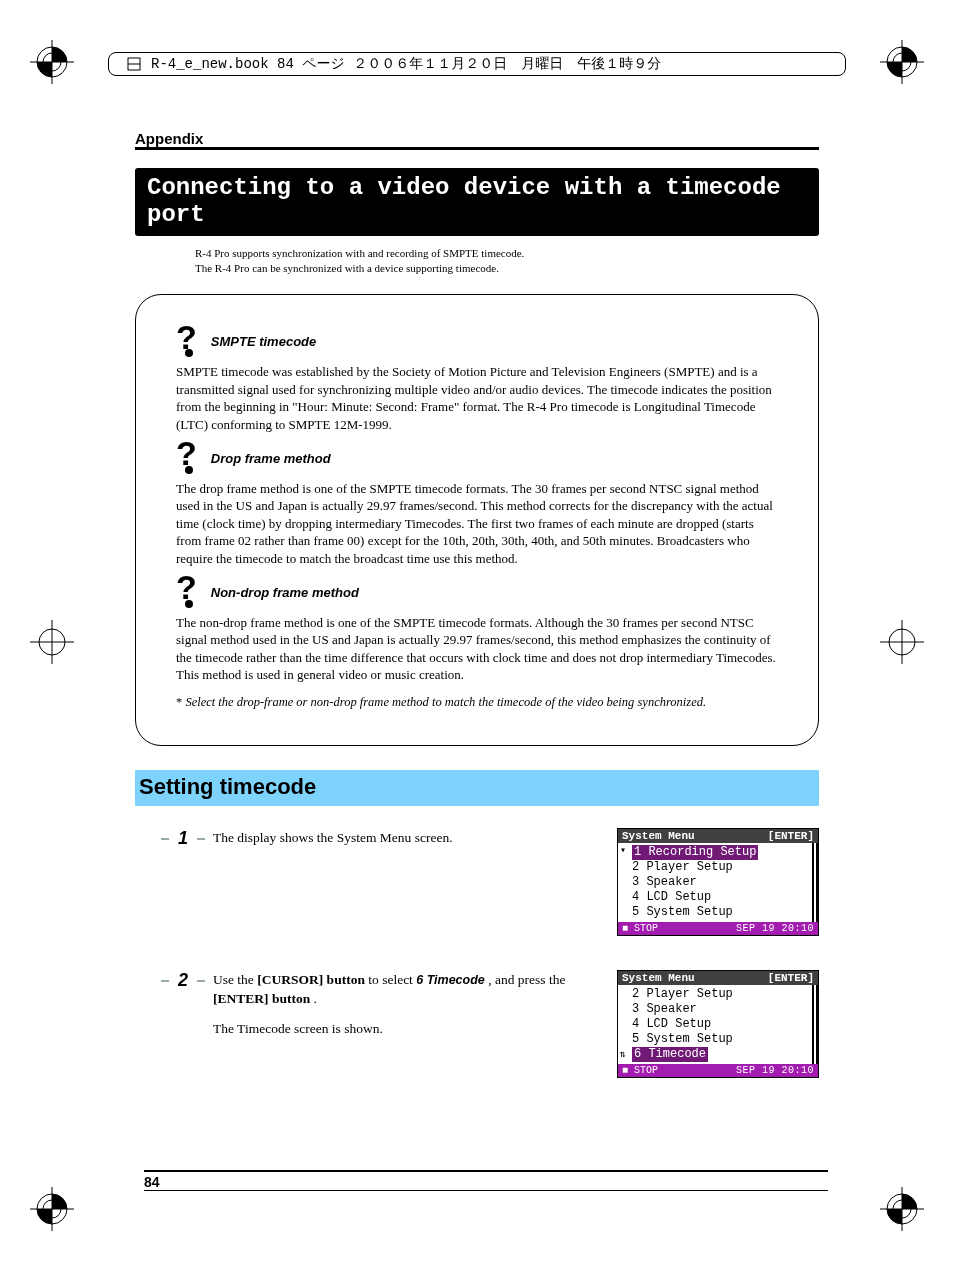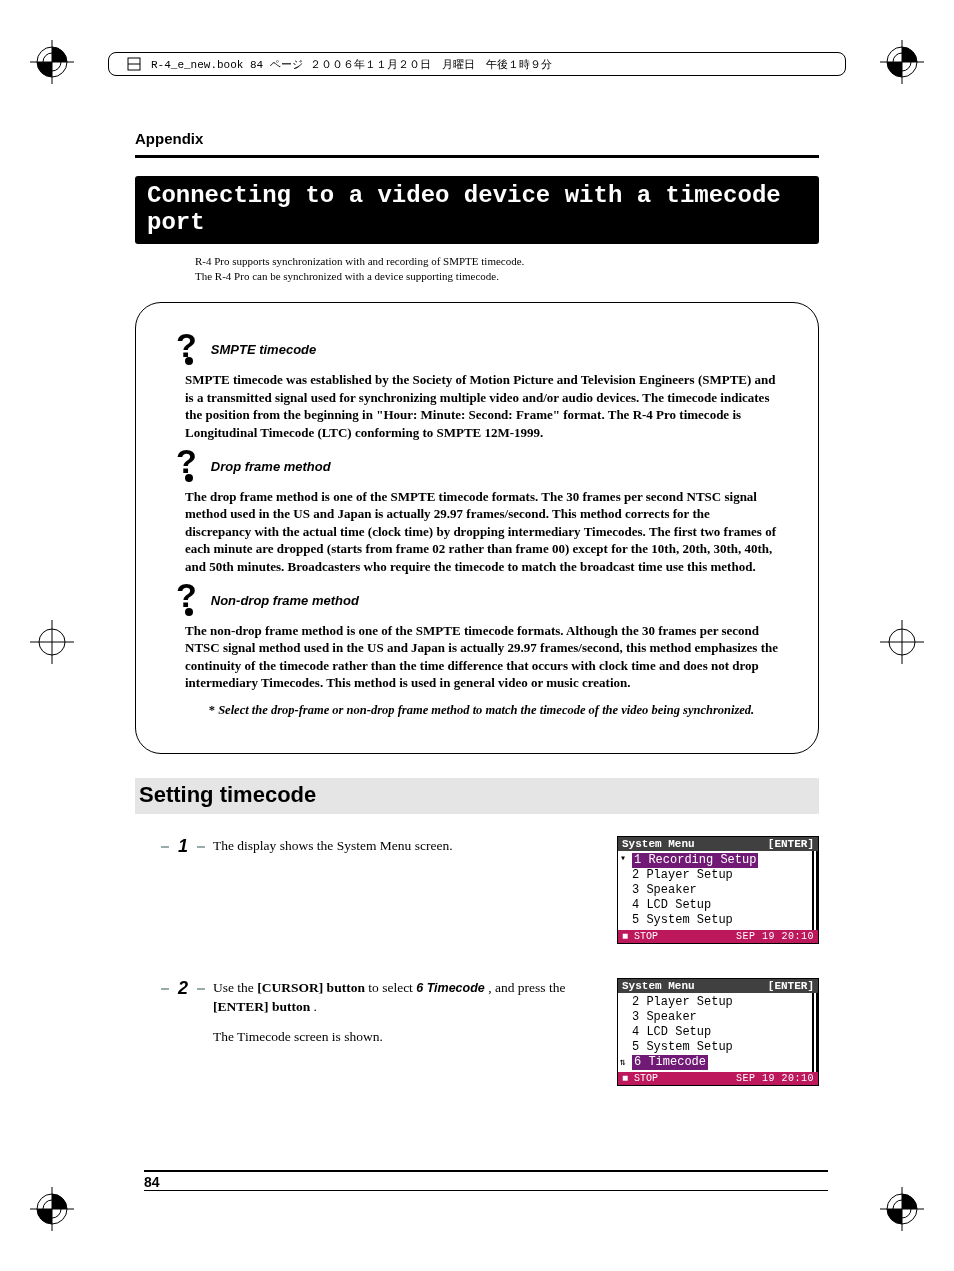--- a/index.html
+++ b/index.html
@@ -37,42 +37,42 @@
 
   .header-line {
     position: absolute;
     left: 108px;
     right: 108px;
     top: 52px;
     border: 1px solid #000;
     border-radius: 8px;
     height: 22px;
     font-family: "Courier New", monospace;
-    font-size: 11px;
+    font-size: 14px;
     display: flex;
     align-items: center;
     padding: 0 18px;
     gap: 10px;
   }
   .header-line .dot {
     width: 14px; height: 14px; display:inline-block;
   }
 
   .content {
     position: absolute;
     left: 135px;
     right: 135px;
     top: 130px;
   }
 
   .appendix-label {
     font-family: Arial, Helvetica, sans-serif;
     font-weight: 700;
     font-size: 15px;
-    margin-bottom: 8px;
+    margin-bottom: 0;
   }
   .hr-thick {
     border: none;
     border-top: 3px solid #000;
     margin: 0 0 18px 0;
   }
 
   .title-bar {
     background: #000;
     color: #fff;
@@ -119,32 +119,30 @@
   }
   .q-row .label {
     font-family: Arial, Helvetica, sans-serif;
     font-weight: 700;
     font-style: italic;
     font-size: 13px;
   }
   .infobox p {
     font-size: 13px;
     line-height: 1.35;
-    margin: 4px 0 10px 9px;
-    font-weight: bold;
+    margin: 4px 0 10px 0;
   }
   .infobox .note {
     font-style: italic;
     font-size: 12.5px;
-    text-align: center;
   }
   .infobox .note .ast { font-style: normal; }
 
   .section-heading {
-    background: #e5e5e5;
+    background: #7dd3fc;
     font-family: Arial, Helvetica, sans-serif;
     font-weight: 700;
     font-size: 22px;
     padding: 4px 6px 6px 4px;
     margin: 6px 0 22px 0;
   }
 
   .step {
     display: flex;
     align-items: flex-start;
@@ -209,21 +207,21 @@
   .lcd .list .row { white-space: nowrap; }
   .lcd .list .hi { background: #701a75; color: #fff; display: inline-block; padding: 0 2px; }
   .lcd .arrow {
     position: absolute;
     left: 2px;
     font-size: 10px;
   }
   .lcd .status {
     display: flex;
     justify-content: space-between;
-    background: #be185d;
+    background: #a21caf;
     color: #fff;
     font-size: 10px;
     padding: 1px 4px;
   }
   .lcd .status .r { letter-spacing: 0.5px; text-align: right; }
 
   .page-num {
     position: absolute;
     left: 144px;
     bottom: 80px;

